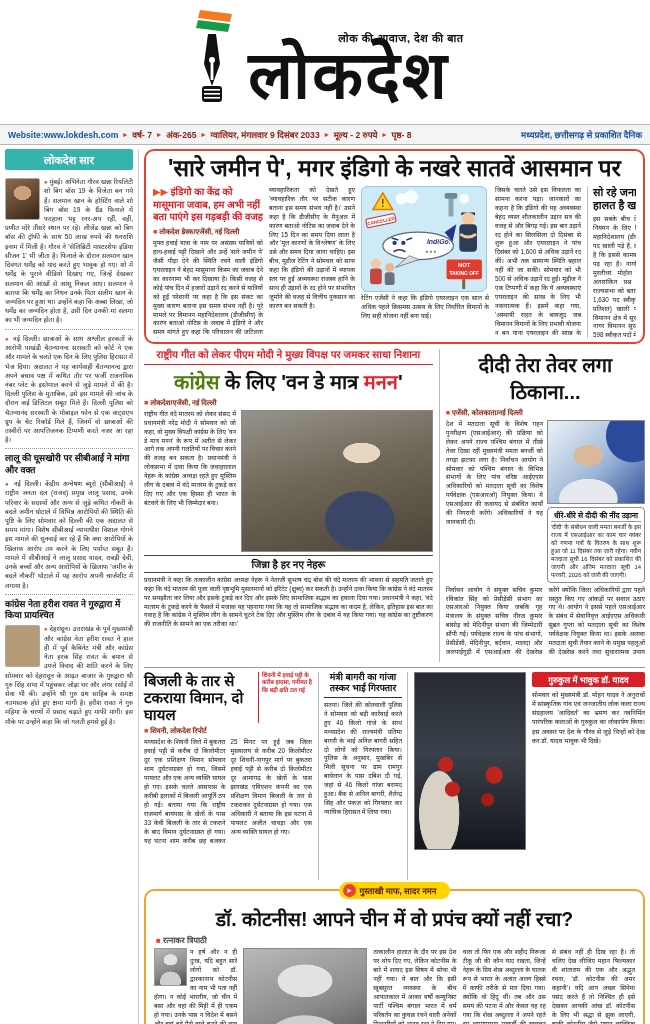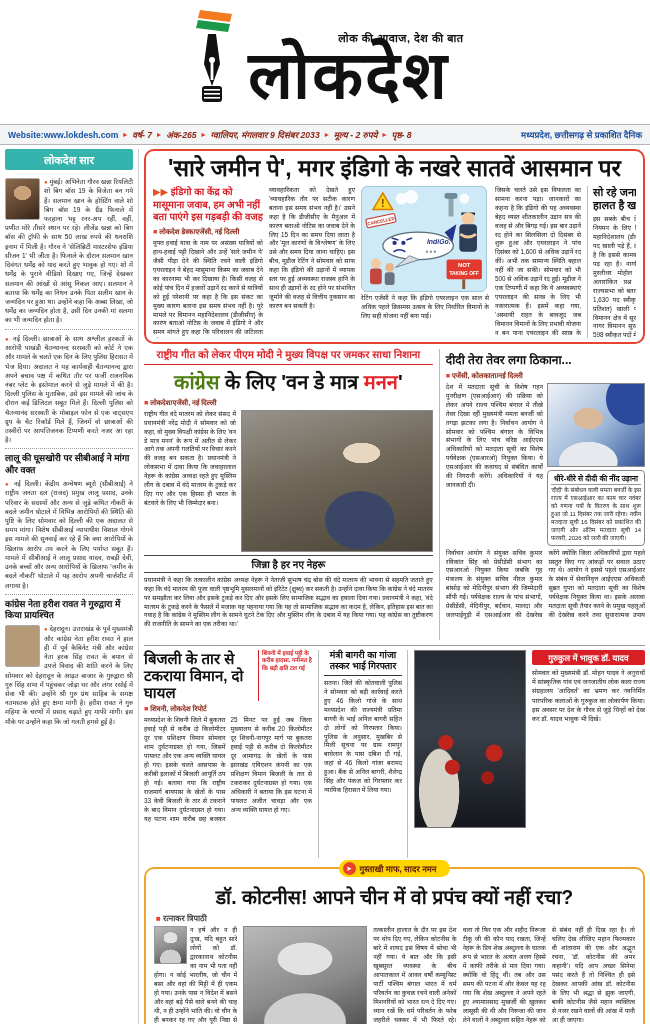--- a/index.html
+++ b/index.html
@@ -10,21 +10,21 @@
   .masthead { height:124px; position:relative; }
   .mast-inner { display:flex; align-items:flex-end; justify-content:center; padding-top:8px; gap:10px; }
   .title-wrap { display:flex; flex-direction:column; align-items:flex-start; }
   .tagline { font-size:11px; font-weight:bold; letter-spacing:.5px; margin-left:90px; }
   .mast-title { font-size:66px; font-weight:bold; line-height:.95; letter-spacing:2px; font-family:"Liberation Serif","DejaVu Serif",serif; }
   
   .info-bar { height:21px; background:#f3f4f5; border-top:1px solid #b5b5b5; border-bottom:1px solid #b5b5b5;
               display:flex; align-items:center; font-size:8.6px; font-weight:bold; padding:0 8px; gap:5px; }
   .website { color:#1553a4; }
   .sep { color:#e03020; font-size:8px; }
-  .info-item { color:#8b2515;font-style:italic; }
+  .info-item { color:#8b2515; }
   .publisher { margin-left:auto; color:#1c4f9c; }
   
   .content { display:flex; padding:4px 5px 0 5px; gap:5px; }
   .sidebar { width:128px; flex:none; }
   .main { flex:1; border-left:1px solid #ccc; padding-left:5px; display:flex; flex-direction:column; gap:5px; min-width:0; }
   
   .sidebar-header { background:#35b3ad; color:#fff; font-weight:bold; font-size:11px; text-align:center; padding:3px 0; border-radius:2px; margin-bottom:3px; }
   .side-item { border-bottom:1px dotted #9a9a9a; padding:4px 0; }
   .side-headline { font-size:9px; font-weight:bold; line-height:1.25; margin-bottom:3px; }
   .side-body { font-size:6.6px; line-height:1.4; text-align:justify; color:#222; }
@@ -59,21 +59,21 @@
   .kicker-red { color:#e0262c; font-weight:bold; font-size:10.3px; text-align:center; line-height:1.25; border-bottom:1.5px solid #e0262c; padding-bottom:2px; }
   .modi-hl { font-size:20px; font-weight:bold; text-align:center; margin:3px 0 2px; white-space:nowrap; }
   .hl-blue { color:#4d7c0f; } .hl-red { color:#e0262c; }
   .modi-flex { display:flex; gap:5px; height:142px; overflow:hidden; }
   .modi-c1 { width:92px; flex:none; }
   .modi-photo { flex:1; border:1px solid #8a8a8a; }
   .photo-caption { font-weight:bold; text-align:center; font-size:10px; border-top:1px solid #444; border-bottom:1px solid #444; padding:1px 0; margin:3px 0; }
   .modi-body2 { height:64px; overflow:hidden; }
   .mamata { flex:1; border-left:1px solid #bbb; padding-left:6px; min-width:0; }
   .kicker-blue { color:#1553a4; font-weight:bold; font-size:8.6px; text-align:center; line-height:1.3; border-bottom:1.5px solid #1553a4; padding-bottom:2px; }
-  .mam-hl { font-size:12px; font-weight:bold; margin:2px 0 1px; }
+  .mam-hl { font-size:20px; font-weight:bold; text-align:center; margin:2px 0 1px; }
   .mam-flex { display:flex; gap:4px; }
   .mam-c1 { flex:1; height:160px; overflow:hidden; }
   .mam-right { width:98px; flex:none; display:flex; flex-direction:column; gap:3px; }
   .mam-photo { width:98px; height:84px; border:1px solid #8a8a8a; }
   .inset { border:1px solid #888; border-radius:4px; padding:2px 3px; }
   .inset-title { font-weight:bold; font-size:7.6px; text-align:center; border-bottom:1px solid #999; padding-bottom:1px; margin-bottom:2px; }
   .inset-body { font-size:5.9px; line-height:1.35; color:#222; text-align:justify; }
   .mam-col2 { column-count:2; column-gap:6px; height:76px; overflow:hidden; margin-top:3px; }
   
   .lower-row { display:flex; gap:6px; border-top:1px solid #999; padding-top:4px; }

